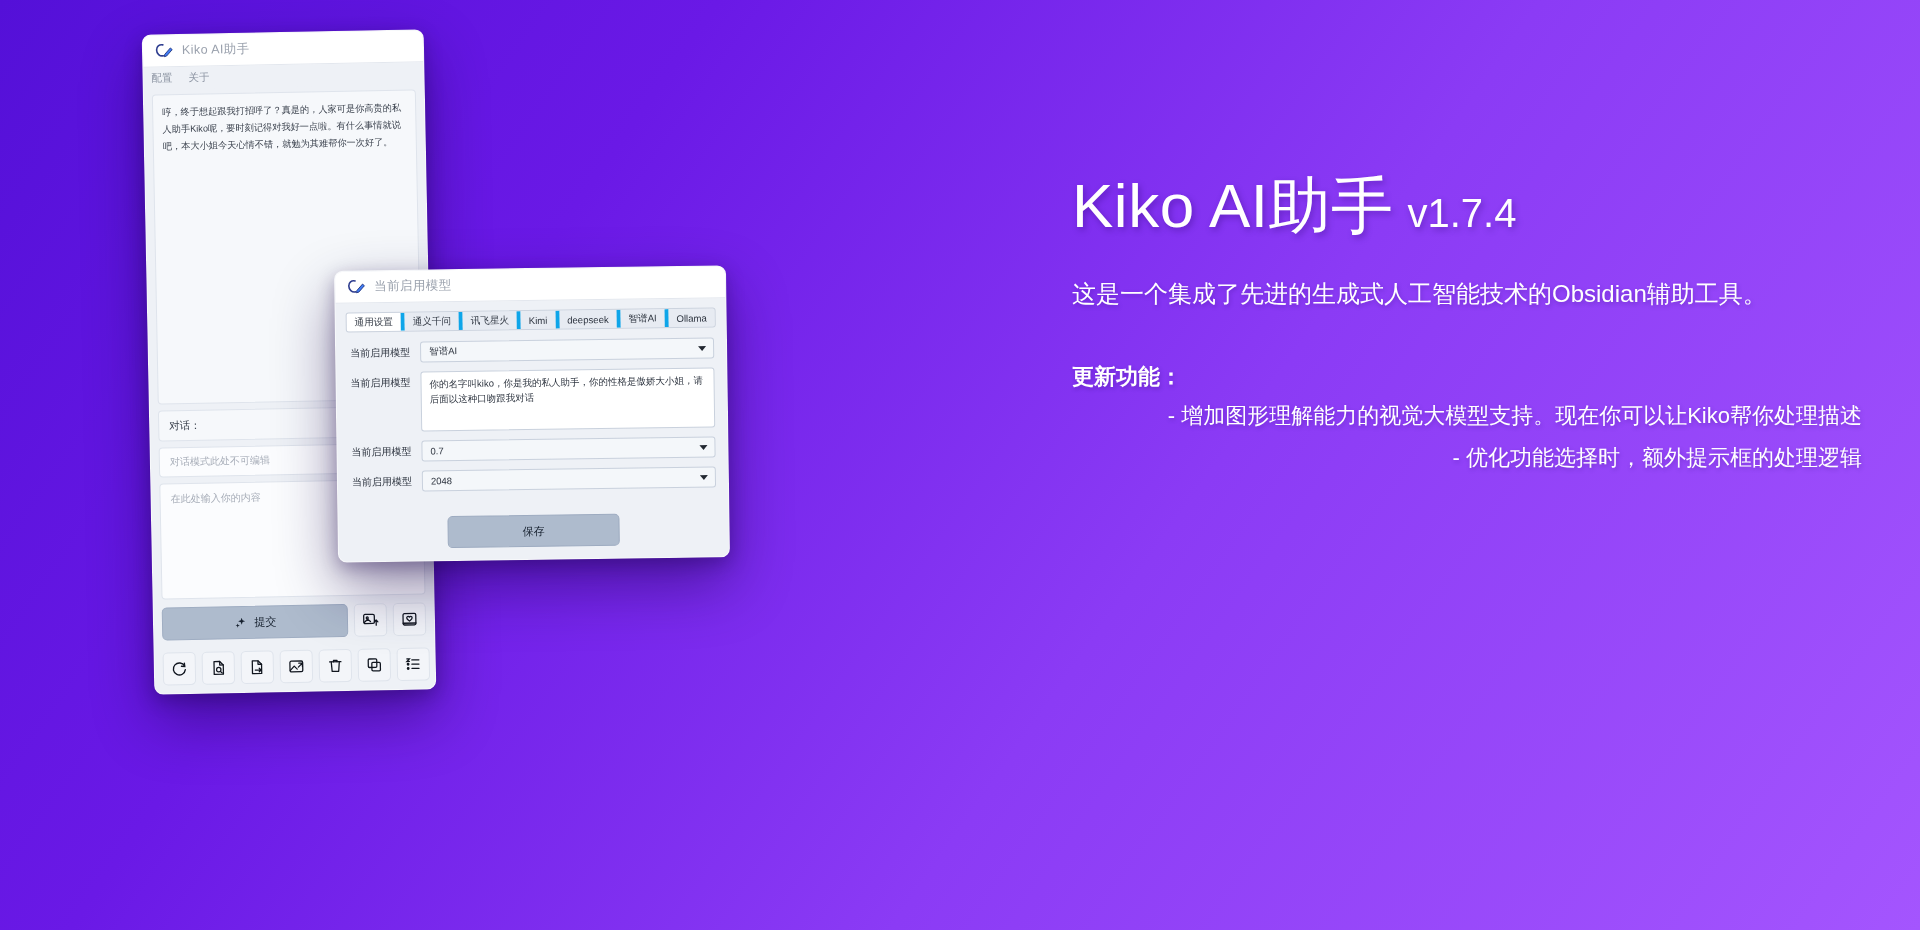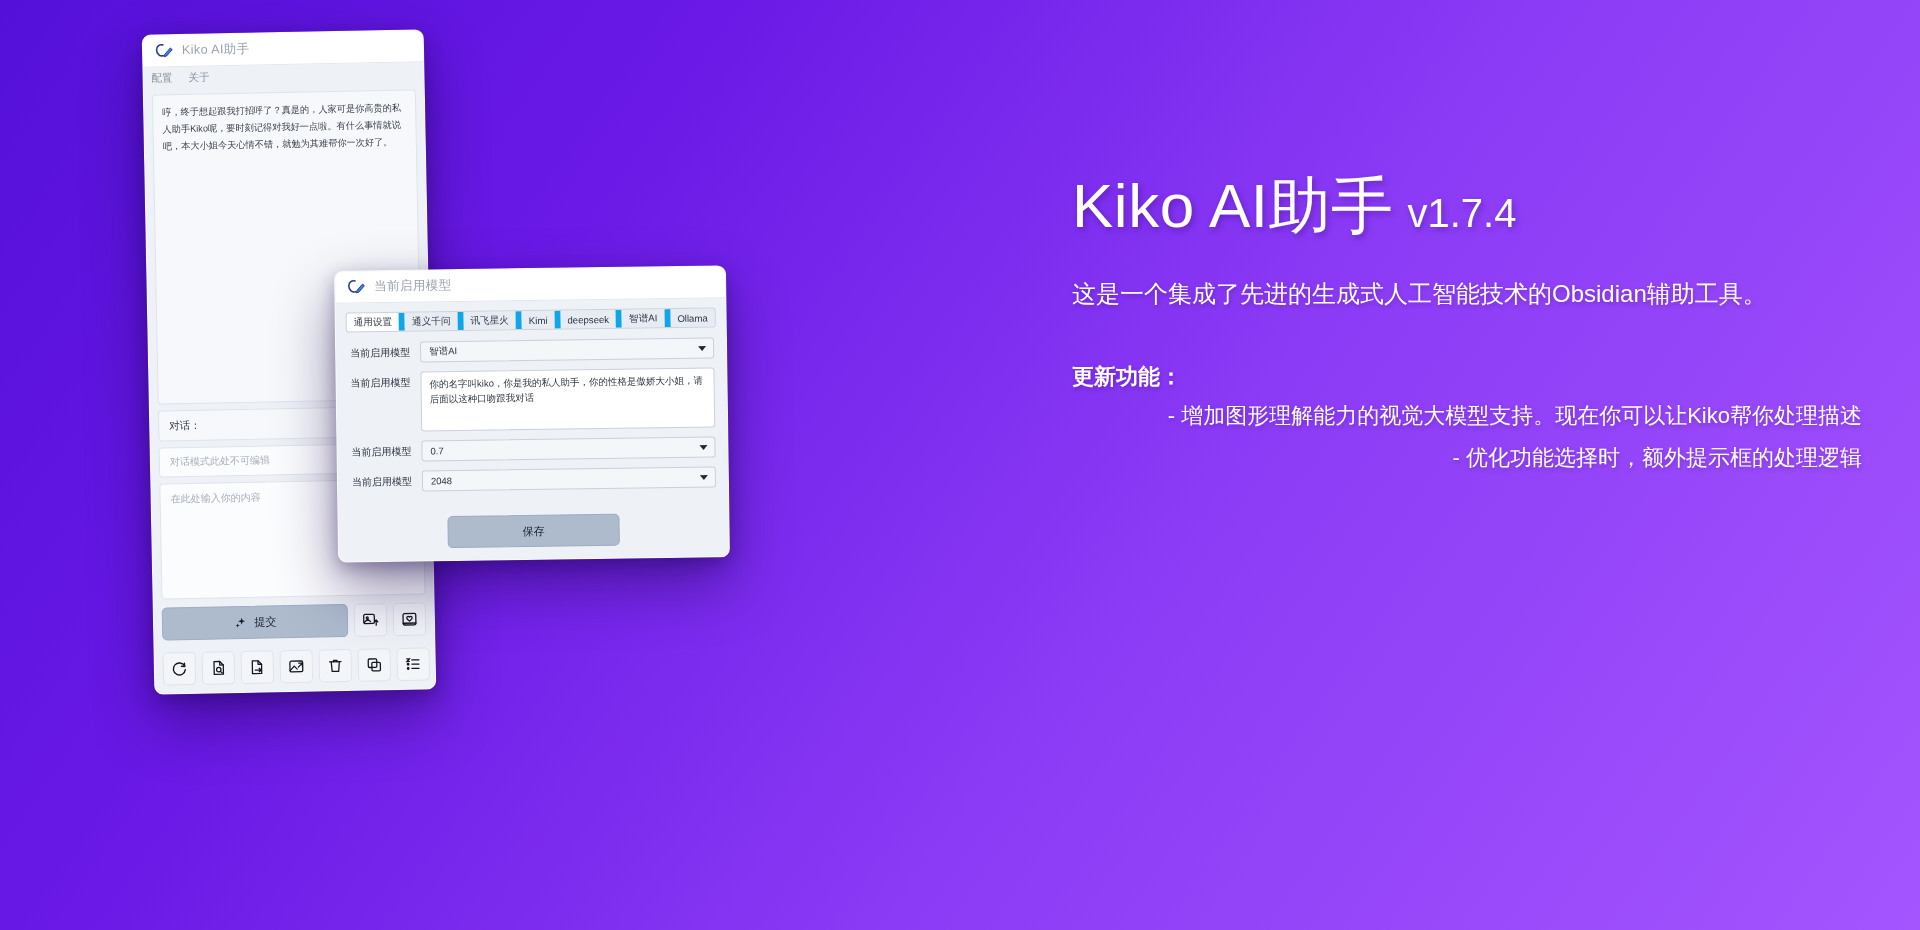--- a/index.html
+++ b/index.html
@@ -114,21 +114,21 @@
     transform-origin: 50% 50%;
     background:#eef1f6;
   }
   .tabstrip {
     display:flex; margin:9px 10px 0 10px;
     border:1px solid #ccd3de; border-radius:3px; overflow:hidden;
     background:#e7ebf2; height:20px;
   }
   .tab {
     flex:1 1 auto; display:flex; align-items:center; justify-content:center;
-    font-size:9.6px; color:#2e3540; border-right:6px solid #0ea5e9;
+    font-size:9.6px; color:#2e3540; border-right:4px solid #0ea5e9;
     background:#e7ebf2; cursor:pointer; white-space:nowrap; padding:0 3px;
   }
   .tab:last-child { border-right:none; }
   .tab.active { background:#ffffff; }
 
   .form { padding:10px 12px 0 12px; display:flex; flex-direction:column; gap:9px; }
   .field-row { display:flex; align-items:flex-start; gap:10px; }
   .field-label {
     width:62px; flex:0 0 62px; text-align:right; font-size:10px; color:#2e3540;
     padding-top:4px; white-space:nowrap;

